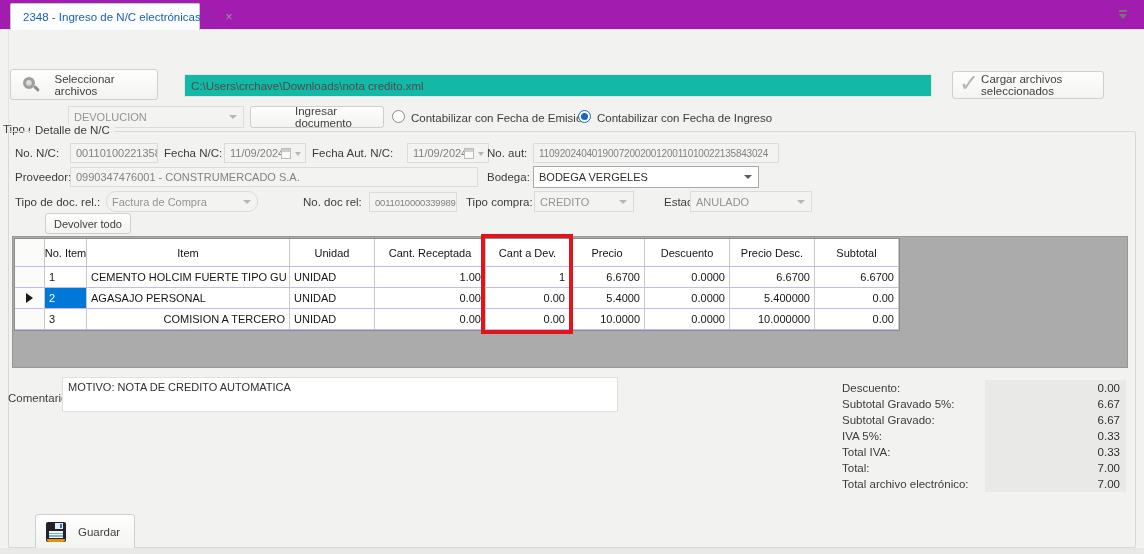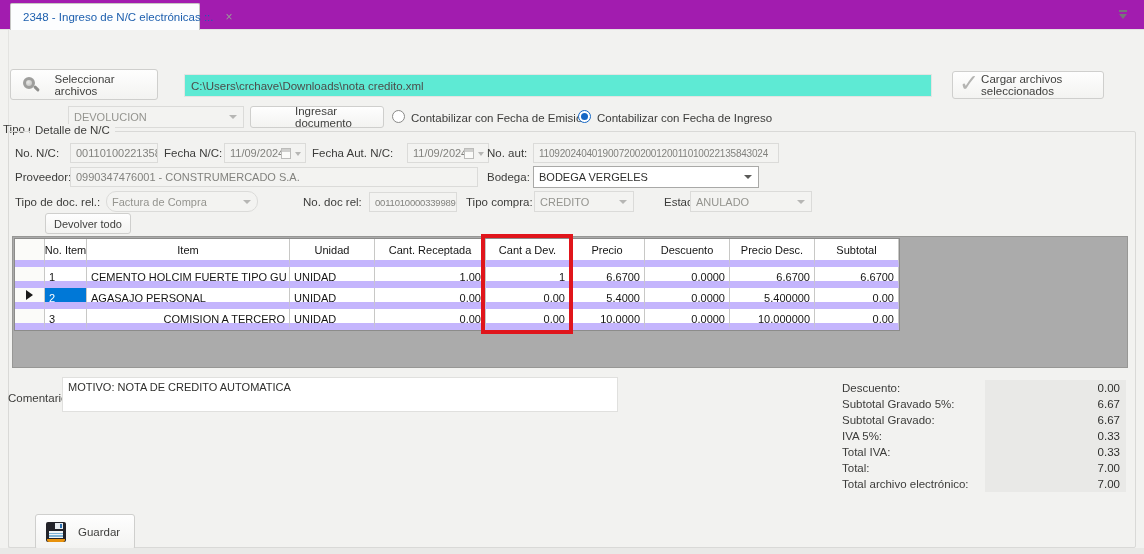--- a/index.html
+++ b/index.html
@@ -31,21 +31,21 @@
                  border-left:4px solid transparent; border-right:4px solid transparent; border-top:4px solid #b6b6b4; }
   .combo.enabled { background:#fff; border-color:#a9a9a7; color:#2f2f2d; }
   .combo.enabled .chev { border-top-color:#5a5a58; }
 
   
   .btn-select { left:10px; top:69px; width:148px; height:31px; justify-content:flex-start; padding-left:12px; }
   .mag-icon { position:relative; width:16px; height:16px; margin-right:16px; }
   .mag-icon .lens { position:absolute; left:0; top:0; width:12px; height:12px; border-radius:50%;
                     border:3px solid #9e9e9c; background:radial-gradient(circle at 35% 35%, #e9e9e7, #bdbdbb); }
   .mag-icon .handle { position:absolute; left:10px; top:10px; width:7px; height:3px; background:#8f8f8d; transform:rotate(45deg); border-radius:2px; }
-  .path-field { position:absolute; left:184px; top:74px; width:748px; height:23px; background:#5eead4; border:1px solid #e4e4e2;
+  .path-field { position:absolute; left:184px; top:74px; width:748px; height:23px; background:#14b8a6; border:1px solid #e4e4e2;
                 color:#4c4c4a; font-size:11.5px; display:flex; align-items:center; padding:0 6px; white-space:nowrap; overflow:hidden; }
   .btn-load { left:952px; top:71px; width:152px; height:28px; justify-content:flex-start; padding-left:6px; }
   .check-icon { color:#b4b4b2; font-size:24px; font-weight:bold; line-height:24px; margin:-4px 2px 0 0; }
 
   
   .lbl-tipo-nc { left:3px; top:118px; line-height:22px; }
   .combo-tiponc { left:68px; top:106px; width:176px; height:22px; }
   .btn-ingresar { left:250px; top:106px; width:134px; height:22px;padding-left:44px; }
   .radio { position:absolute; width:13px; height:13px; border-radius:50%; background:#fff; border:1px solid #8a8a88; }
   .radio.sel { border-color:#1467c5; }
@@ -85,21 +85,21 @@
   .combo-tipocompra { left:534px; top:191px; width:100px; height:21px; }
   .lbl-estado  { left:664px; top:192px; line-height:20px; }
   .combo-estado{ left:690px; top:191px; width:122px; height:21px; }
 
   .btn-devolver { left:45px; top:213px; width:86px; height:21px; font-size:11px; }
 
   
   .grid-backdrop { position:absolute; left:12px; top:236px; width:1116px; height:132px; background:#ababab; border:1px solid #979795; }
   .grid { position:absolute; left:14px; top:238px; background:#fff; border:1px solid #8c8c8a; font-size:11px; color:#141414; }
   .g-row { display:flex; }
-  .g-cell { flex:none; border-right:1px solid #c8c8c6; border-bottom:7px solid #c4b5fd; height:21px; line-height:20px;
+  .g-cell { flex:none; border-right:1px solid #c8c8c6; border-bottom:1px solid #c4b5fd; height:21px; line-height:20px;
             padding:0 4px; white-space:nowrap; overflow:hidden; background:#fff; }
   .g-head .g-cell { height:28px; display:flex; align-items:center; justify-content:center; text-align:center;
                     line-height:12px; padding:0 2px; }
   .g-cell.num { text-align:right; justify-content:flex-end; }
   .g-cell.ind { background:#fbfbf9; display:flex; align-items:center; justify-content:center; }
   .g-cell.selcell { background:#0078d7; color:#fff; }
   .row-arrow { width:0; height:0; border-top:5px solid transparent; border-bottom:5px solid transparent; border-left:7px solid #1a1a1a; }
 
   .highlight-box { position:absolute; left:481px; top:234px; width:92px; height:100px; border:4px solid #e0151b; z-index:5; }
 

